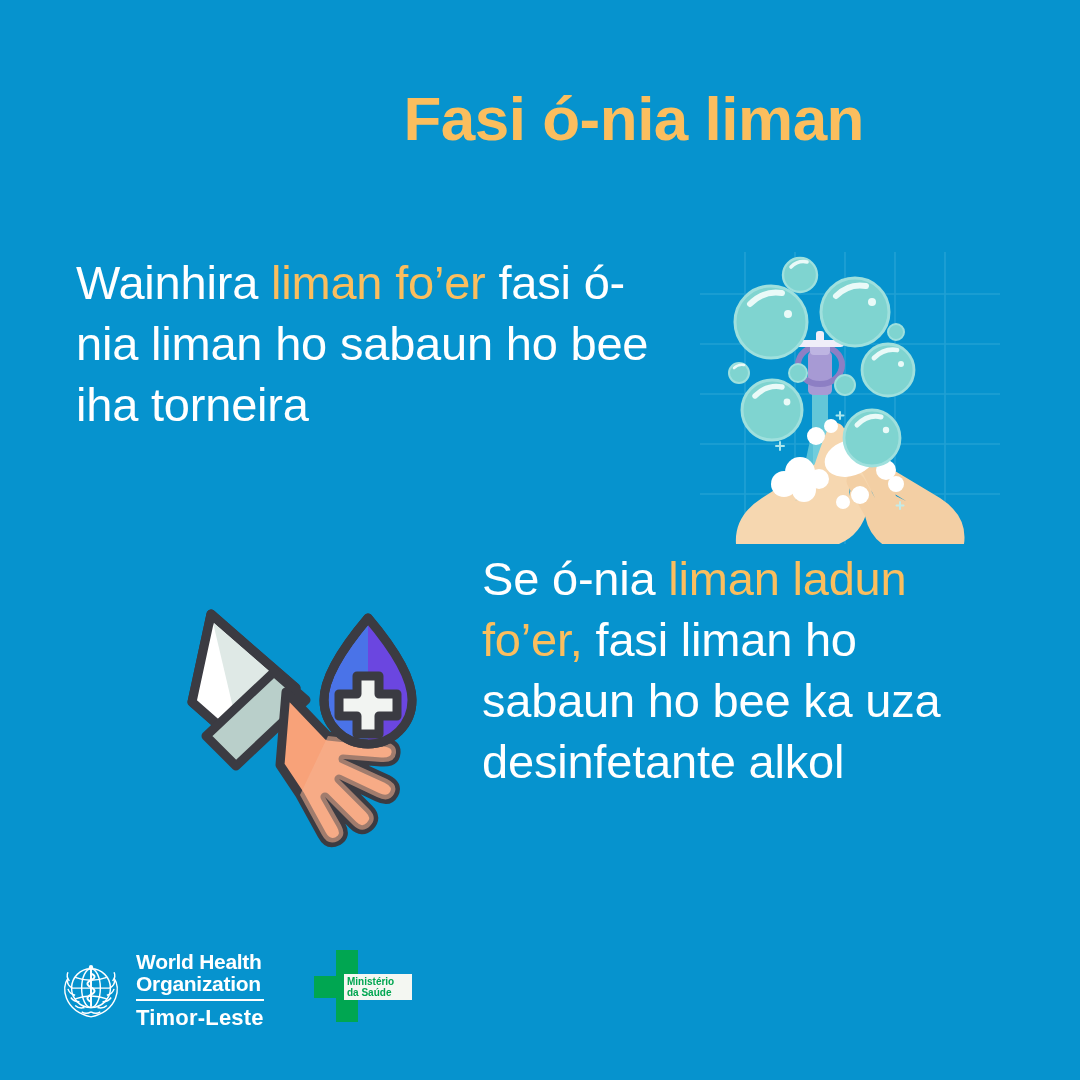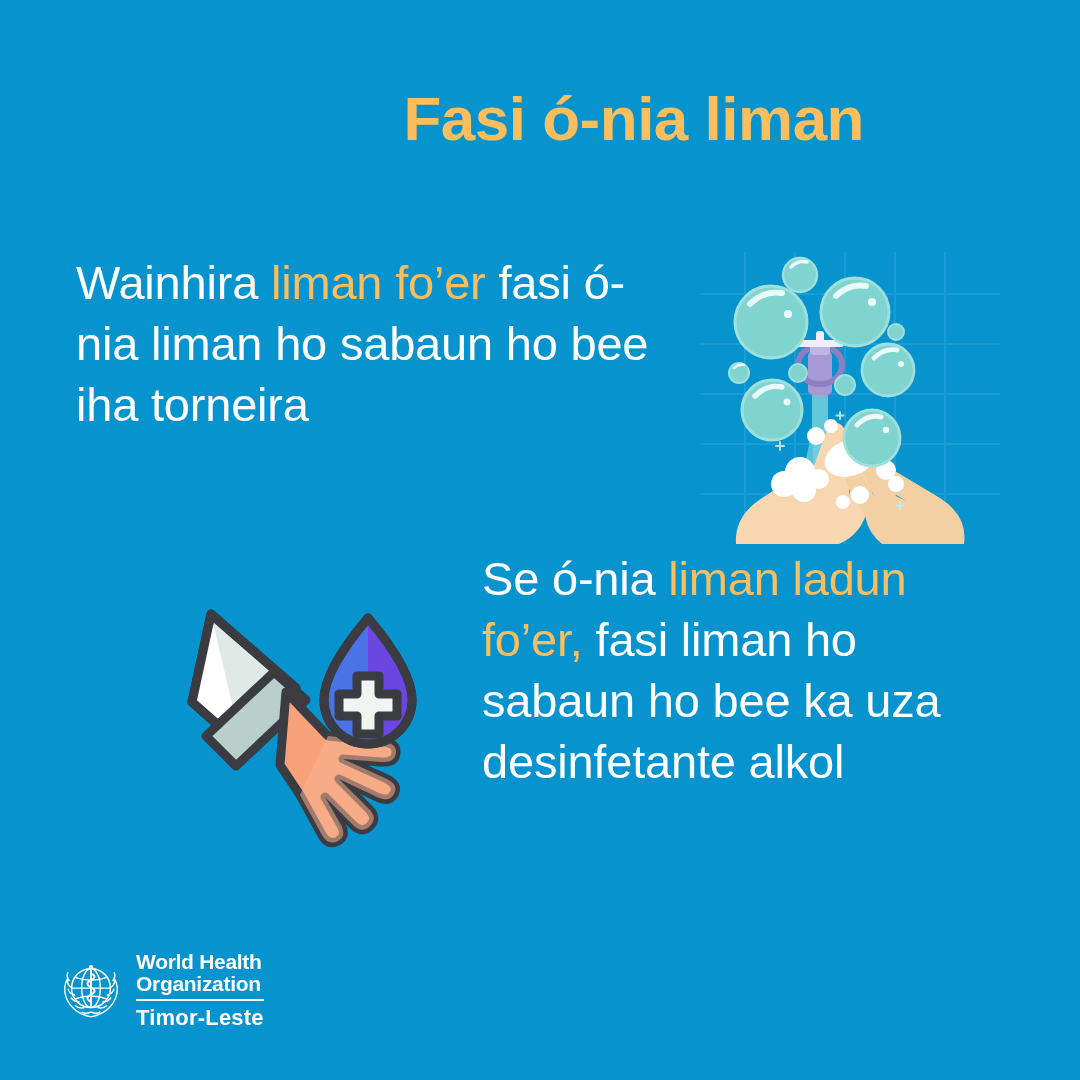--- a/index.html
+++ b/index.html
@@ -321,15 +321,28 @@
         </g>
       </svg>
       <div id="who-words">
         <div class="who-line">World Health</div>
         <div class="who-line">Organization</div>
         <div id="who-rule"></div>
         <div id="who-country">Timor-Leste</div>
       </div>
     </div>
 
+    <div id="mos-logo">
+      <svg viewBox="0 0 98 72" xmlns="http://www.w3.org/2000/svg">
+
+        <g fill="#00a651">
+          <rect x="22" y="0" width="22" height="72"></rect>
+          <rect x="0" y="26" width="98" height="22"></rect>
+        </g>
+
+        <rect x="30" y="24" width="68" height="26" fill="#f4f7f2"></rect>
+        <text x="33" y="35" font-family="Liberation Sans, sans-serif" font-size="10" font-weight="bold" fill="#00a651" id="mosL1">Ministério</text>
+        <text x="33" y="46" font-family="Liberation Sans, sans-serif" font-size="10" font-weight="bold" fill="#00a651" id="mosL2">da Saúde</text>
+      </svg>
+    </div>
 
   </div>
 </div>
 
 </body></html>

